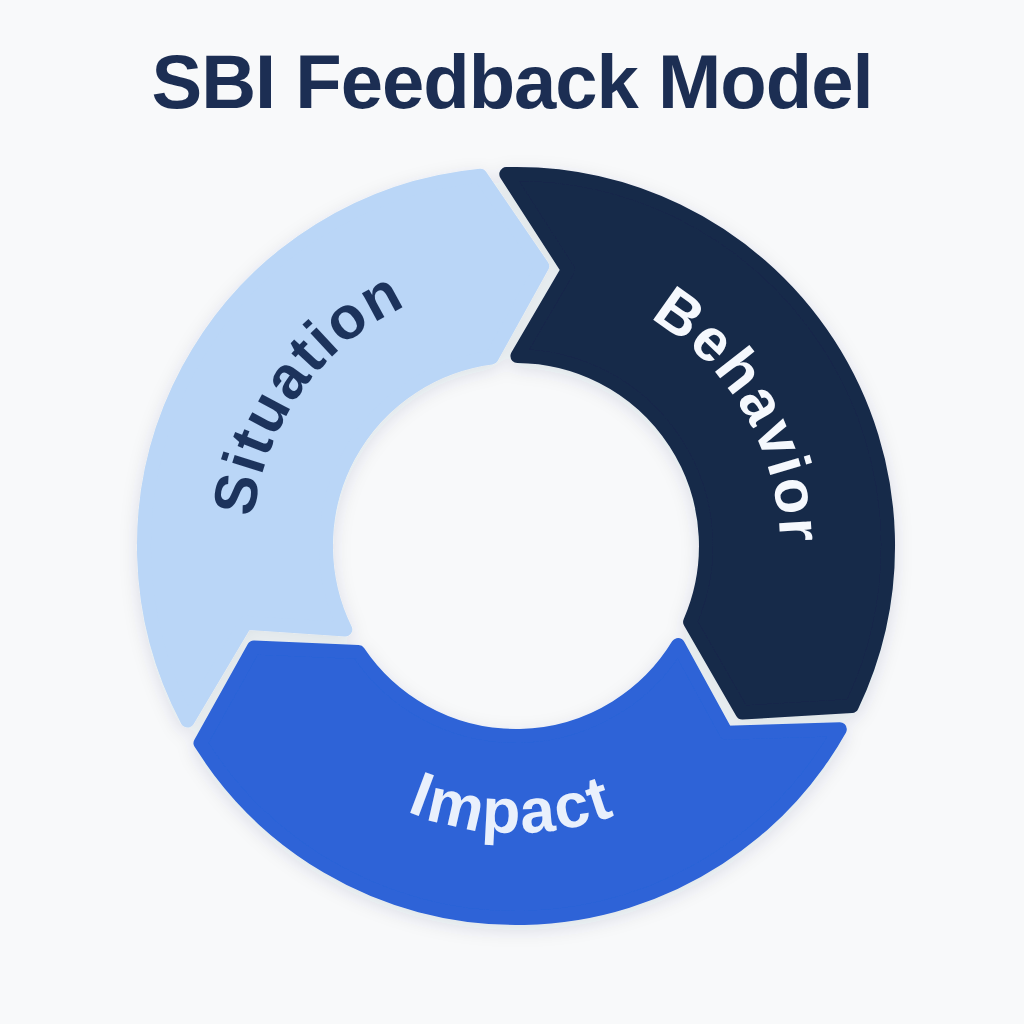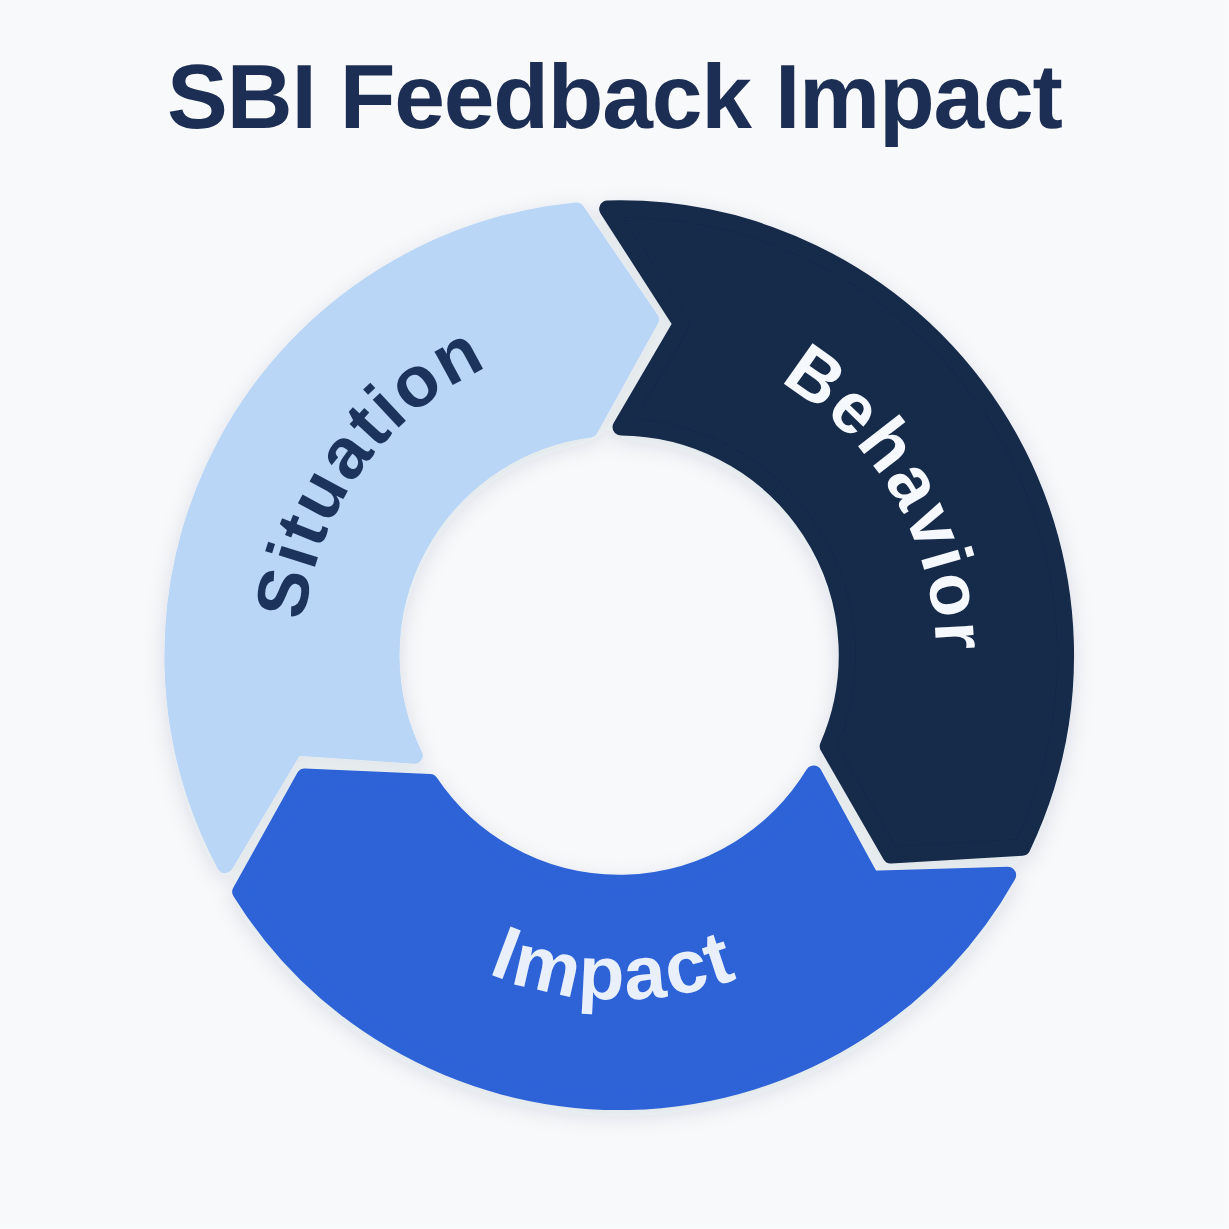--- a/index.html
+++ b/index.html
@@ -29,21 +29,21 @@
   }
   .seg-label {
     font-family: "Liberation Sans", sans-serif;
     font-weight: 700;
   }
 </style>
 </head>
 <body>
 
 <div class="canvas" style="background: rgb(248, 249, 250);">
-  <h1 class="title" style="color: rgb(28, 46, 83);">SBI Feedback Impact</h1>
+  <h1 class="title" style="color: rgb(28, 46, 83);">SBI Feedback Model</h1>
   <svg id="cycle-svg" class="diagram-svg" viewBox="0 0 1024 1024" width="1024" height="1024">
     <defs>
       <filter id="softshadow" x="-20%" y="-20%" width="140%" height="140%">
         <feDropShadow dx="0" dy="5" stdDeviation="9" flood-color="#1a2c55" flood-opacity="0.12"></feDropShadow>
       </filter>
     </defs>
     <g id="segments-layer" filter="url(#softshadow)">
         <path d="M187.5 720.6 A372 372 0 0 1 480.3 175.7 L542.2 266.2 L491.5 357.6 A190 190 0 0 0 345.3 629.5 L245.7 622.7 Z" fill="#bad6f7" stroke="#bad6f7" stroke-width="14" stroke-linejoin="round" stroke-linecap="round"></path>
         <path d="M506.3 174.1 A372 372 0 0 1 851.8 706.1 L742.3 712.6 L690.1 622.0 A190 190 0 0 0 517.4 356.0 L567.9 269.8 Z" fill="#15294a" stroke="#15294a" stroke-width="14" stroke-linejoin="round" stroke-linecap="round"></path>
         <path d="M839.8 729.2 A372 372 0 0 1 200.5 743.1 L253.9 647.4 L358.3 652.0 A190 190 0 0 0 678.1 645.0 L726.0 732.7 Z" fill="#2d63d7" stroke="#2d63d7" stroke-width="14" stroke-linejoin="round" stroke-linecap="round"></path>

